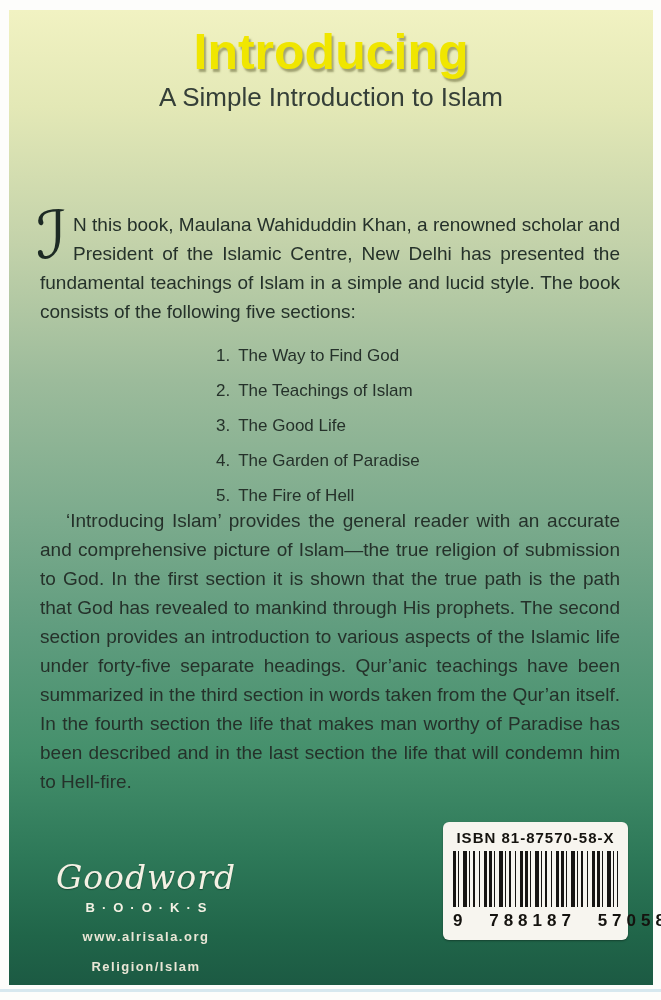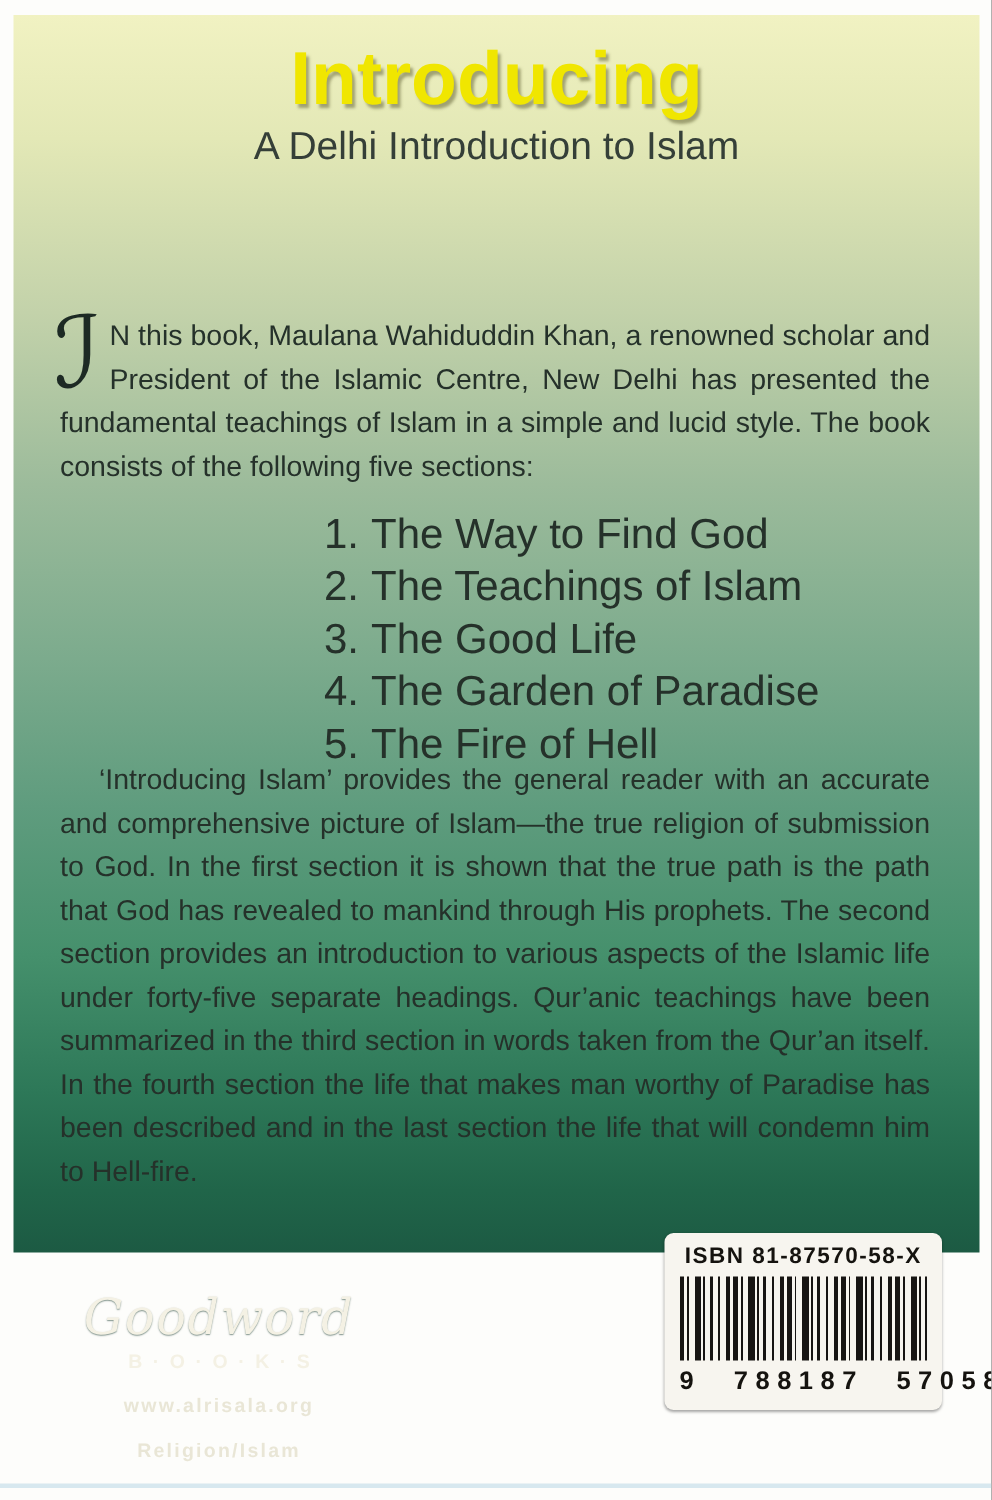--- a/index.html
+++ b/index.html
@@ -16,21 +16,21 @@
   .scan-strip {
     position: absolute;
     left: 0; right: 0; bottom: 8px;
     height: 3px;
     background: #c6deea;
     opacity: .7;
   }
   .cover {
     position: absolute;
     left: 9px; top: 10px;
-    width: 644px; height: 825px;
+    width: 644px; height: 975px;
     background: linear-gradient(180deg,
       #f1f2c2 0%,
       #e3e8b6 10%,
       #c3d2aa 24%,
       #9cbb9b 38%,
       #7cab8d 52%,
       #5f9c7e 64%,
       #45906c 76%,
       #2d7858 87%,
       #206549 95%,
@@ -81,21 +81,21 @@
     font-style: italic;
     font-size: 66px;
     line-height: 52px;
     color: #1d2a24;
     margin: 0px 6px 0 -4px;
   }
 
   
   .sections { position: absolute; top: 328px; left: 207px; }
   .section-item {
-    font-size: 28px;
+    font-size: 17px;
     color: #25312a;
     height: 35px;
     line-height: 35px;
     white-space: nowrap;
   }
   .section-item .num { margin-right: 8px; }
 
   
   .publisher {
     position: absolute;
@@ -170,21 +170,21 @@
   }
 </style>
 </head>
 <body>
 
 <div class="page">
   <div class="cover">
 
     <div class="header">
       <div class="title-line1">Introducing</div>
-      <div class="subtitle">A Delhi Introduction to Islam</div>
+      <div class="subtitle">A Simple Introduction to Islam</div>
     </div>
 
     <div class="para" id="para1">
       <span class="dropcap">ℐ</span><span>N this book, Maulana Wahiduddin Khan, a renowned scholar and President of the Islamic Centre, New Delhi has presented the fundamental teachings of Islam in a simple and lucid style. The book consists of the following five sections:</span>
     </div>
 
     <div class="sections">
 
         <div class="section-item">
           <span class="num">1.</span><span>The Way to Find God</span>

